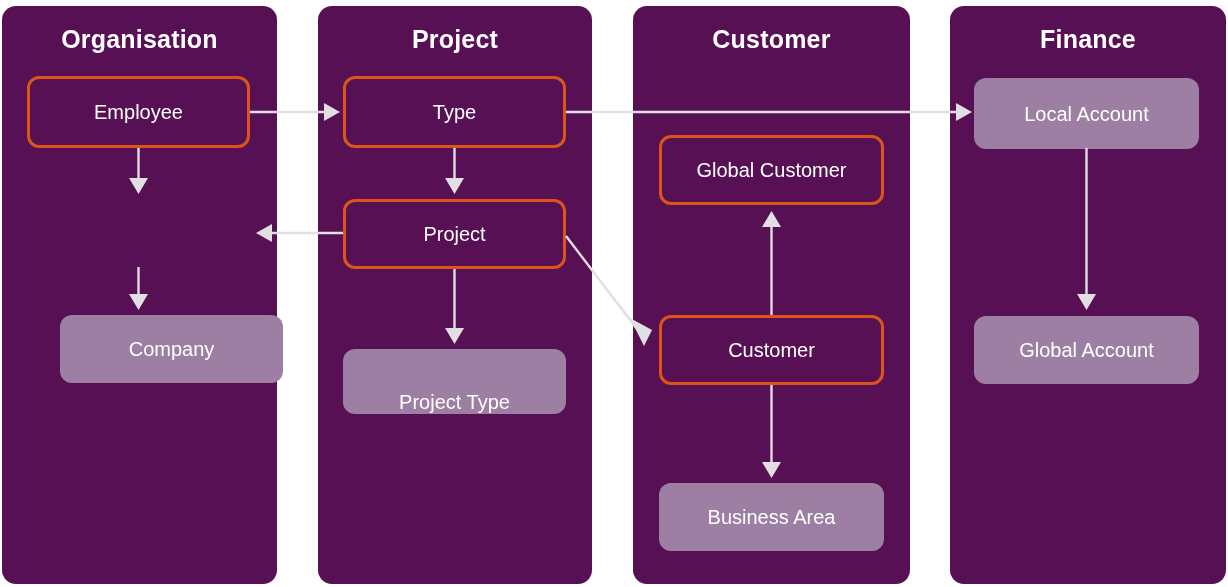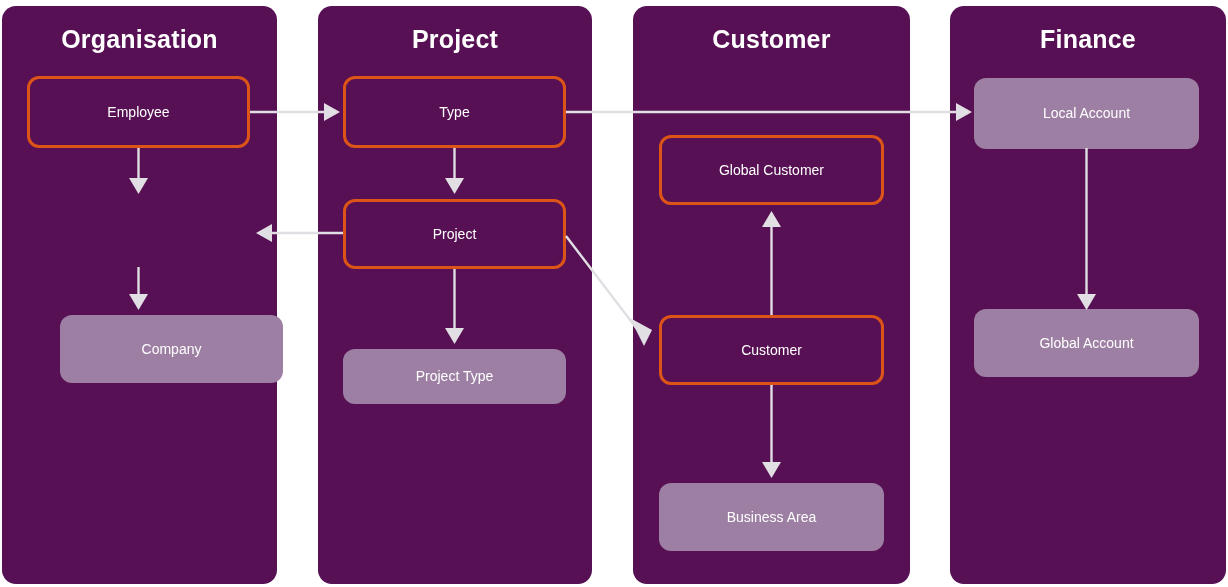--- a/index.html
+++ b/index.html
@@ -41,21 +41,21 @@
   }
 
   
   .node {
     position: absolute;
     box-sizing: border-box;
     display: flex;
     align-items: center;
     justify-content: center;
     color: #ffffff;
-    font-size: 14px;
+    font-size: 20px;
     font-weight: 400;
     text-align: center;
     line-height: 1.2;
   }
   .node.solid {
     background: #9d7fa3;
     border-radius: 12px;
   }
   .node.outlined {
     background: transparent;
@@ -104,21 +104,21 @@
   </div>
 
   <div class="node outlined" style="left:343px; top:76px; width:223px; height:72px;">
     <span>Type</span>
   </div>
 
   <div class="node outlined" style="left:343px; top:199px; width:223px; height:70px;">
     <span>Project</span>
   </div>
 
-  <div class="node solid" style="left:343px; top:349px; width:223px; height:55px;">
+  <div class="node solid" style="left:343px; top:349px; width:223px; height:65px;align-items:flex-end;">
     <span>Project Type</span>
   </div>
 
   <div class="panel" style="left:633px; top:6px; width:277px; height:578px;">
     <div class="panel-title">Customer</div>
   </div>
 
   <div class="node outlined" style="left:659px; top:135px; width:225px; height:70px;">
     <span>Global Customer</span>
   </div>
@@ -132,21 +132,21 @@
   </div>
 
   <div class="panel" style="left:950px; top:6px; width:276px; height:578px;">
     <div class="panel-title">Finance</div>
   </div>
 
   <div class="node solid" style="left:974px; top:78px; width:225px; height:71px;">
     <span>Local Account</span>
   </div>
 
-  <div class="node solid" style="left:974px; top:309px; width:225px; height:68px;">
+  <div class="node solid" style="left:974px; top:316px; width:225px; height:68px;">
     <span>Global Account</span>
   </div>
 
   <svg id="edges" viewBox="0 0 1228 587">
 
     <g>
       <line class="edge-line" x1="138.5" y1="148" x2="138.5" y2="179"></line>
       <polygon class="edge-head" points="129,178 148,178 138.5,194"></polygon>
     </g>
 

